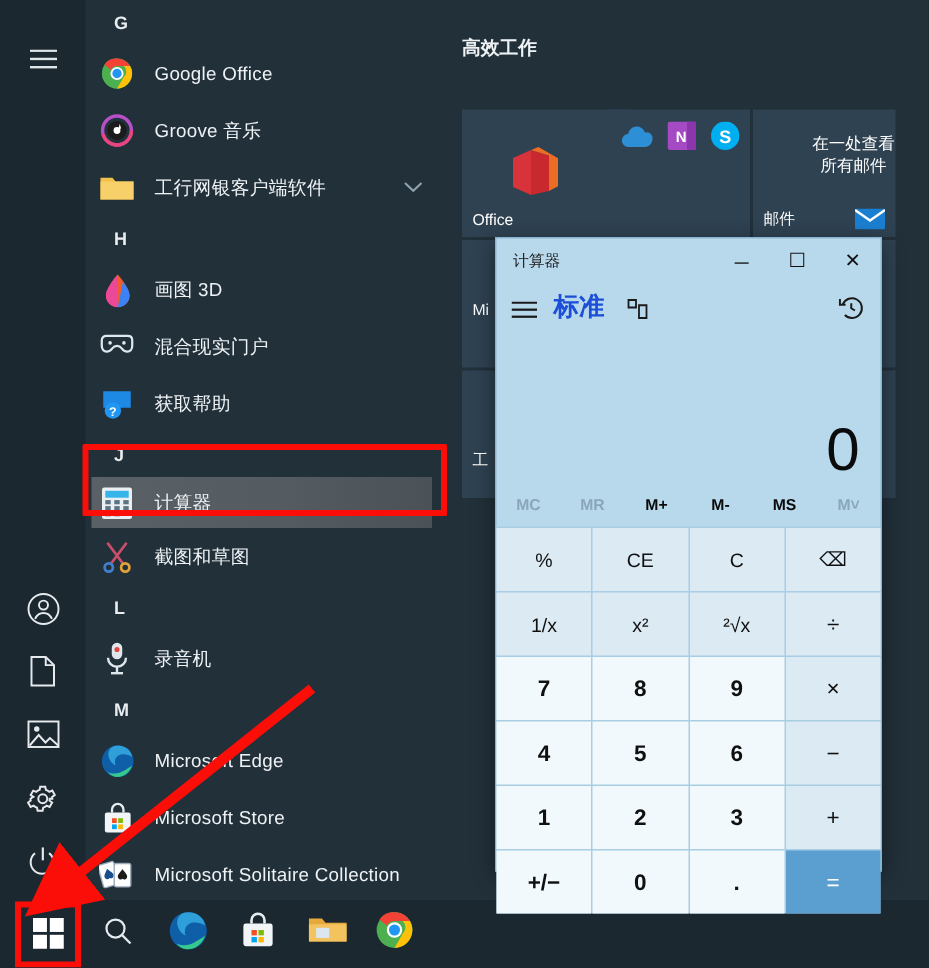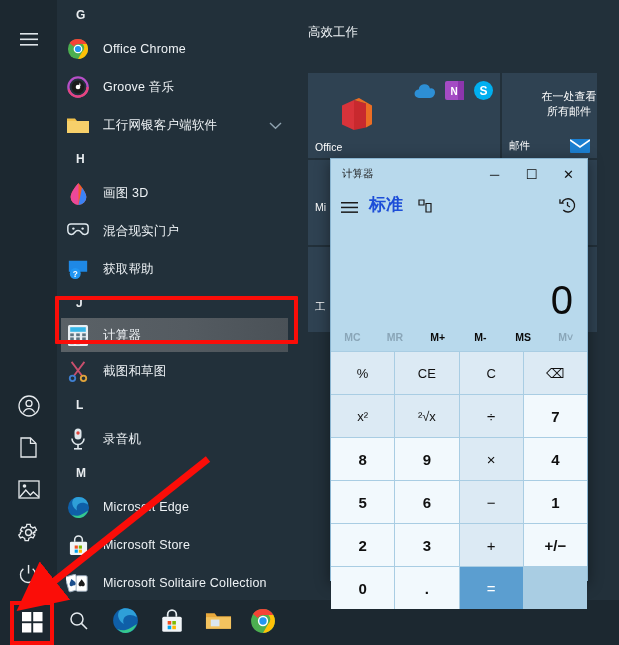--- a/index.html
+++ b/index.html
@@ -70,21 +70,21 @@
     width: 243px; height: 48px;
     border: 4px solid #fb0d08; border-radius: 1px;
     pointer-events: none; z-index: 30;
   }
 
   
   .tiles {
     position: absolute; left: 300px; top: 0; width: 319px; height: 600px;
   }
   .tiles-head {
-    color: #eef2f5; font-size: 12.5px; padding: 24px 0 8px 8px; font-weight: 400;
+    color: #eef2f5; font-size: 12.5px; padding: 24px 0 8px 8px; font-weight: 700;
   }
   .tilegrid { position: relative; padding-left: 8px; }
   .tile {
     position: absolute;
     background: #2f4252;
     overflow: hidden;
   }
   .tile-name {
     position: absolute; left: 7px; bottom: 5px;
     color: #ffffff; font-size: 10.5px;
@@ -255,21 +255,21 @@
       <div class="app-row">
         <span class="app-ico">
           <svg width="22" height="22" viewBox="0 0 48 48">
             <circle cx="24" cy="24" r="22" fill="#4caf50"></circle>
             <path d="M24 2a22 22 0 0119.05 11H24a11 11 0 00-9.5 5.5L5.6 11A21.96 21.96 0 0124 2z" fill="#f44336"></path>
             <path d="M43.05 13A22 22 0 0124 46l9.5-16.5A11 11 0 0034 13z" fill="#ffc107"></path>
             <circle cx="24" cy="24" r="9.5" fill="#fff"></circle>
             <circle cx="24" cy="24" r="6.8" fill="#2196f3"></circle>
           </svg>
         </span>
-        <span class="app-label">Office Chrome</span>
+        <span class="app-label">Google Office</span>
       </div>
 
       <div class="app-row">
         <span class="app-ico">
           <svg width="22" height="22" viewBox="0 0 48 48">
             <circle cx="24" cy="24" r="21" fill="none" stroke="#b64fc8" stroke-width="5"></circle>
             <circle cx="24" cy="24" r="21" fill="none" stroke="#e8457c" stroke-width="5" stroke-dasharray="60 200"></circle>
             <circle cx="24" cy="24" r="14" fill="#1b1b1b"></circle>
             <circle cx="24" cy="24" r="5" fill="#fff"></circle>
             <path d="M28 14l2 7-4 1z" fill="#fff"></path>
@@ -521,20 +521,21 @@
       <span class="mem-btn">MS</span>
       <span class="mem-btn off">M˅</span>
     </div>
 
     <div class="keypad">
       <div class="key">%</div>
       <div class="key">CE</div>
       <div class="key">C</div>
       <div class="key">⌫</div>
 
+      <div class="key">1/x</div>
       <div class="key">x²</div>
       <div class="key">²√x</div>
       <div class="key op">÷</div>
 
       <div class="key num">7</div>
       <div class="key num">8</div>
       <div class="key num">9</div>
       <div class="key op">×</div>
 
       <div class="key num">4</div>

